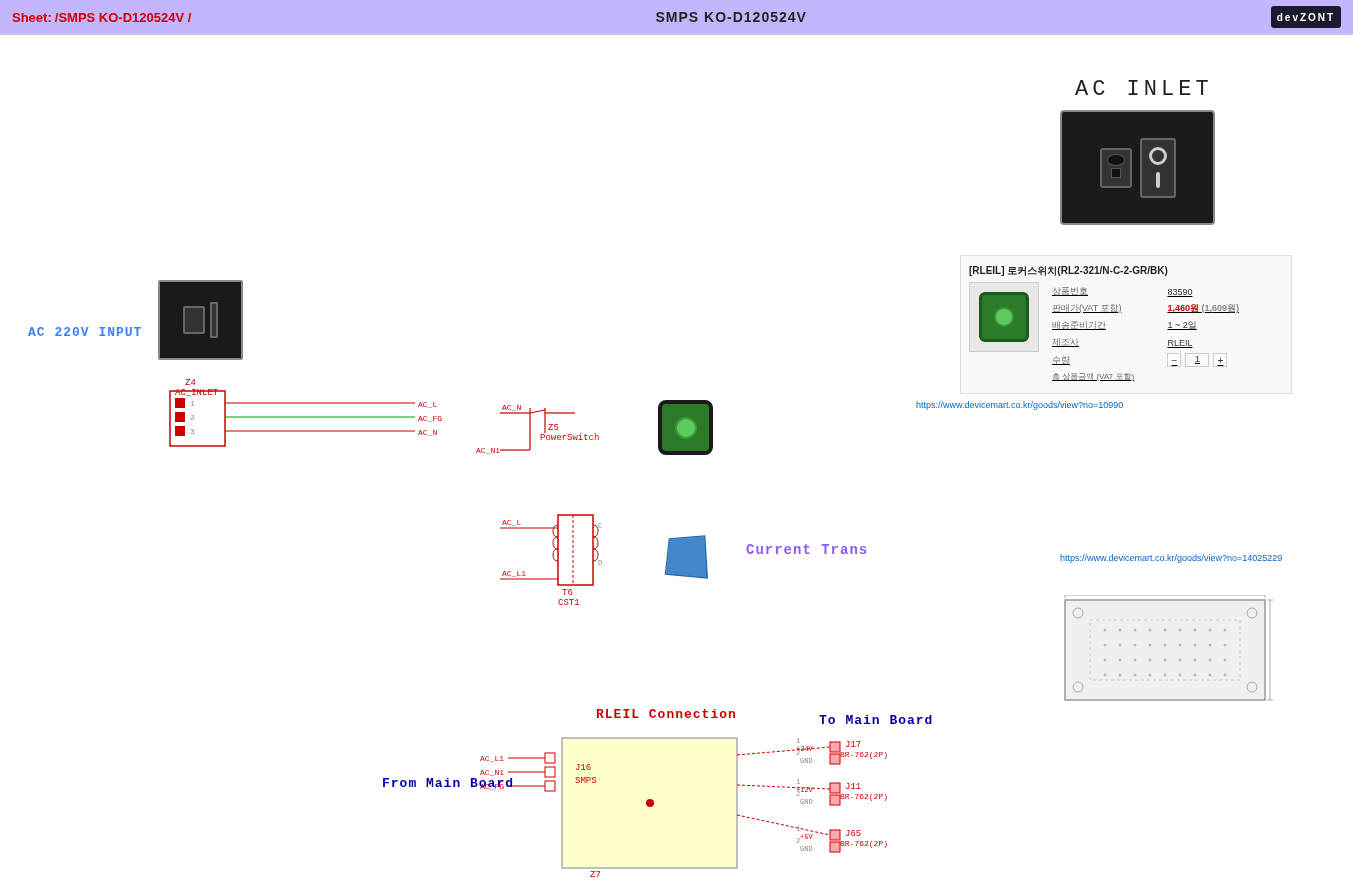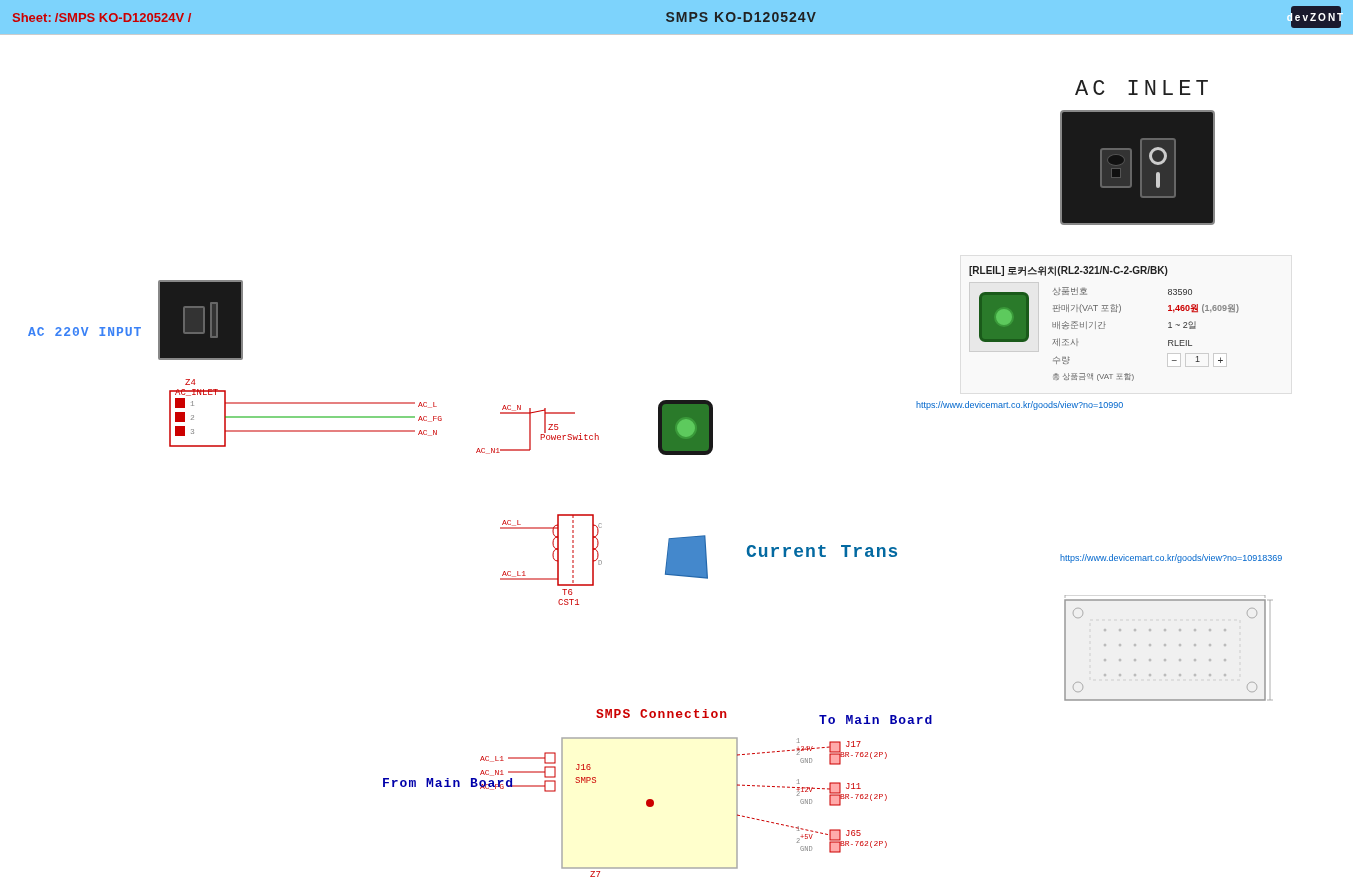--- a/index.html
+++ b/index.html
@@ -13,24 +13,24 @@
       position: relative;
     }
 
     
     .header {
       display: flex;
       align-items: center;
       justify-content: space-between;
       padding: 6px 12px;
       border-bottom: 1px solid #ccc;
-      background: #7dd3fc;
+      background: #c4b5fd;
     }
     .header-logo {
-      width: 50px;
+      width: 70px;
       height: 22px;
       background: #1a1a2e;
       border-radius: 3px;
       display: flex;
       align-items: center;
       justify-content: center;
       color: #fff;
       font-size: 9px;
       font-weight: bold;
       letter-spacing: 1px;
@@ -143,20 +143,21 @@
       margin-bottom: 4px;
     }
     .product-subtitle {
       font-size: 8px;
       color: #666;
       margin-bottom: 6px;
     }
     .product-details {
       display: flex;
       gap: 8px;
+      text-decoration: underline;
     }
     .product-img-placeholder {
       width: 70px;
       height: 70px;
       background: #e8e8e8;
       border: 1px solid #ccc;
       display: flex;
       align-items: center;
       justify-content: center;
       flex-shrink: 0;
@@ -219,22 +220,22 @@
       top: 0;
       left: 0;
       width: 1353px;
       height: 848px;
       pointer-events: none;
     }
     .current-trans-label {
       position: absolute;
       top: 507px;
       left: 746px;
-      font-size: 18px;
-      color: #0369a1;
+      font-size: 14px;
+      color: #8b5cf6;
       font-family: 'Courier New', monospace;
       font-weight: bold;
       letter-spacing: 1px;
       text-align: right;
     }
     .current-trans-link {
       position: absolute;
       top: 518px;
       left: 1060px;
       font-size: 9px;
@@ -543,21 +544,21 @@
 </div>
 
 <div class="green-switch-circuit">
   <div class="green-led"></div>
 </div>
 
 <div class="blue-cube"></div>
 
 <div class="current-trans-label">Current Trans</div>
 
-<div class="current-trans-link">https://www.devicemart.co.kr/goods/view?no=10918369</div>
+<div class="current-trans-link">https://www.devicemart.co.kr/goods/view?no=14025229</div>
 
 <div class="current-trans-diagram">
   <svg width="220" height="115" xmlns="http://www.w3.org/2000/svg">
 
     <rect x="5" y="5" width="200" height="100" fill="#f0f0f0" stroke="#999" stroke-width="1.5"></rect>
 
     <circle cx="18" cy="18" r="5" fill="none" stroke="#aaa" stroke-width="1"></circle>
     <circle cx="192" cy="18" r="5" fill="none" stroke="#aaa" stroke-width="1"></circle>
     <circle cx="18" cy="92" r="5" fill="none" stroke="#aaa" stroke-width="1"></circle>
     <circle cx="192" cy="92" r="5" fill="none" stroke="#aaa" stroke-width="1"></circle>
@@ -607,19 +608,19 @@
       <circle cx="165" cy="80" r="1.5"></circle>
     </g>
 
     <line x1="5" y1="0" x2="205" y2="0" stroke="#999" stroke-width="0.8"></line>
     <line x1="5" y1="-3" x2="5" y2="3" stroke="#999" stroke-width="0.8"></line>
     <line x1="205" y1="-3" x2="205" y2="3" stroke="#999" stroke-width="0.8"></line>
     <text x="100" y="-1" font-size="7" fill="#666" text-anchor="middle" font-family="Arial">--</text>
   </svg>
 </div>
 
-<div class="smps-connection-label">SMPS Connection</div>
+<div class="smps-connection-label">RLEIL Connection</div>
 
 <div class="from-main-label">From Main Board</div>
 
 <div class="to-main-label">To Main Board</div>
 
 </div>
 
 </body></html>

